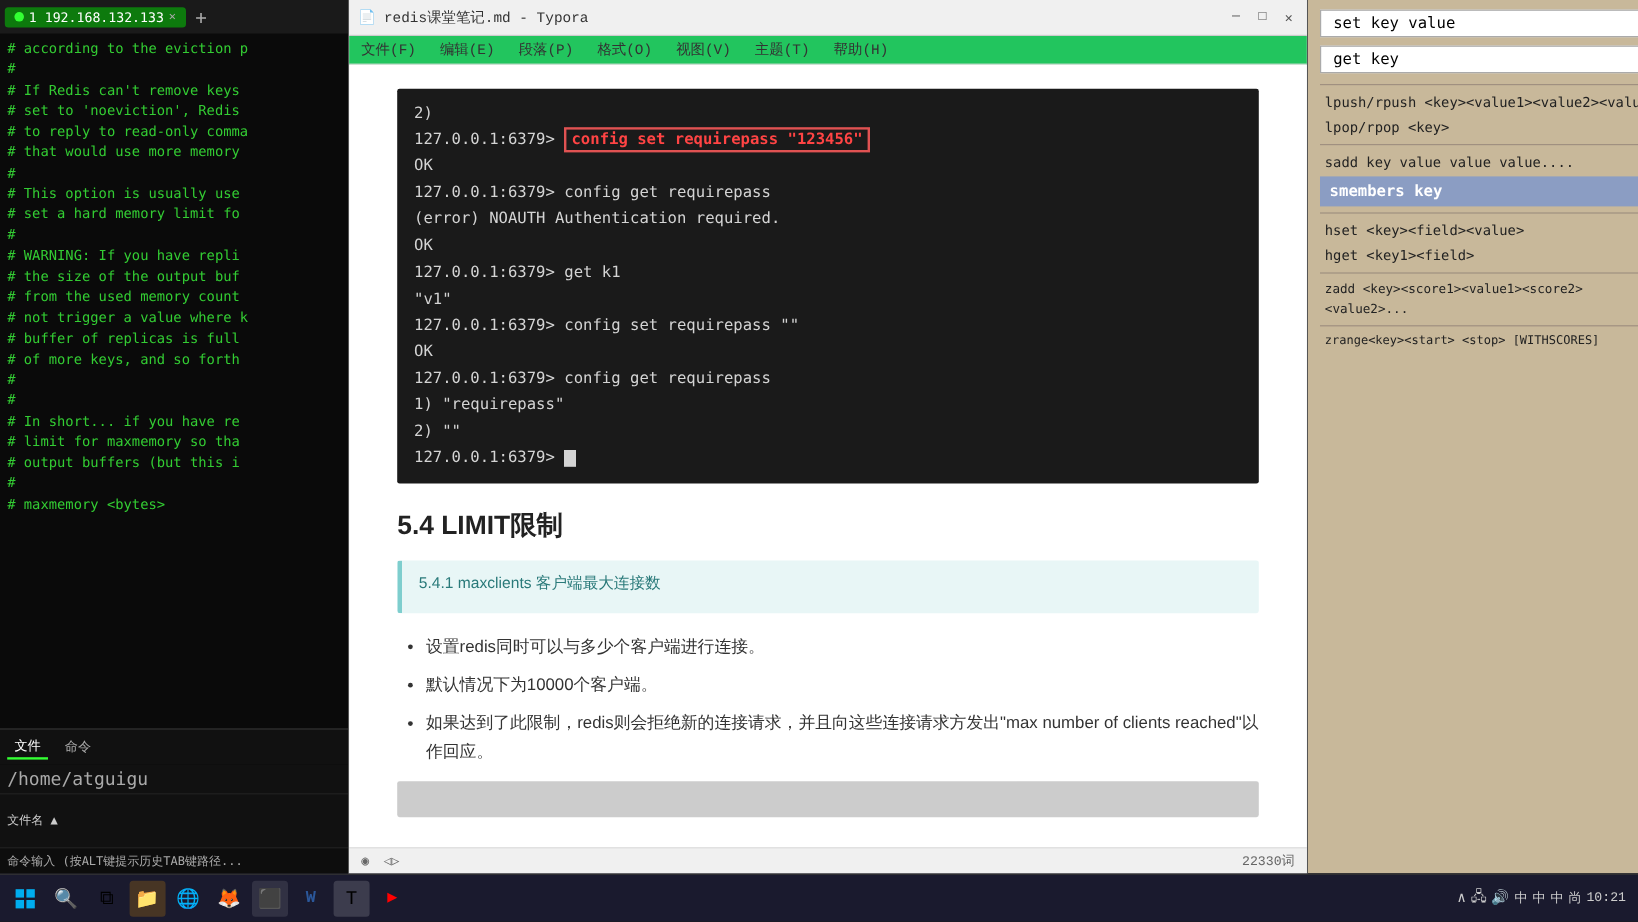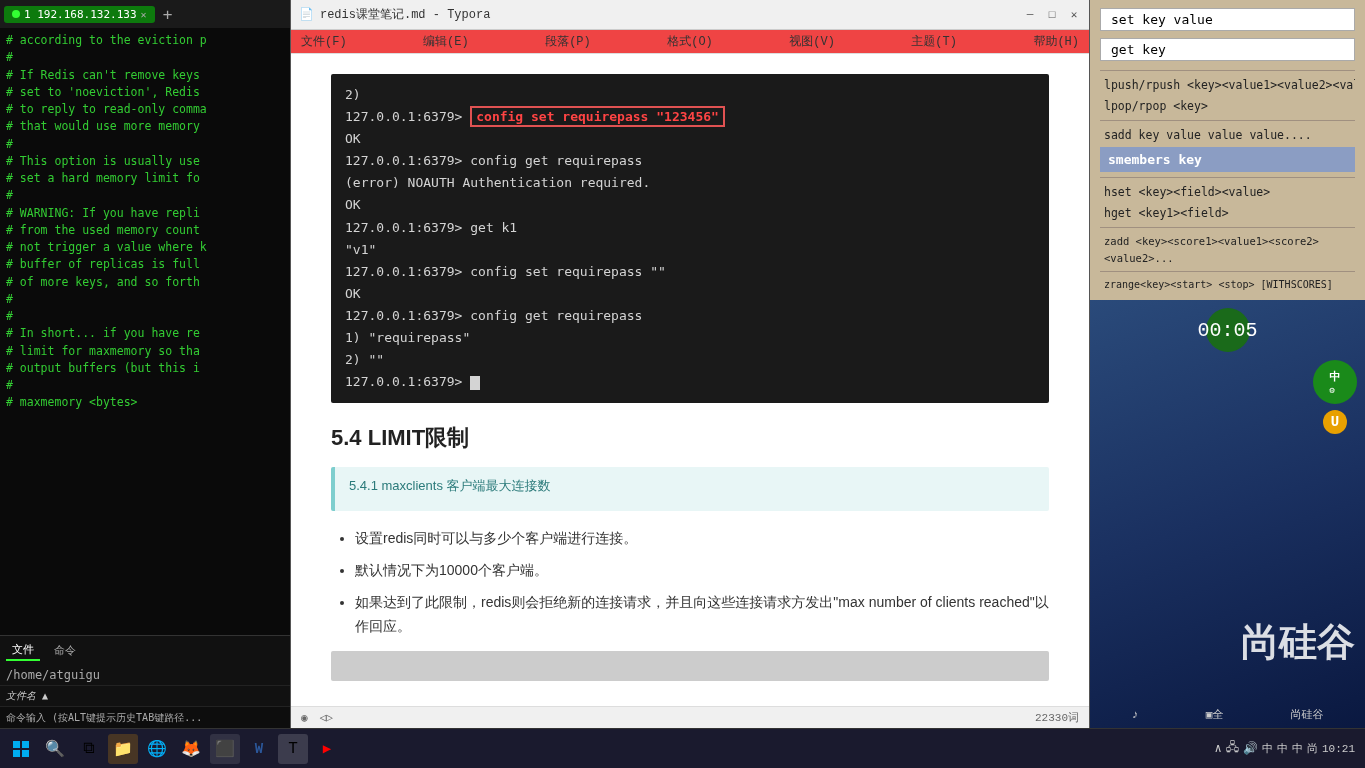--- a/index.html
+++ b/index.html
@@ -163,29 +163,28 @@
       height: 14px;
       display: flex;
       align-items: center;
       justify-content: center;
       font-size: 11px;
       color: #555;
       cursor: pointer;
     }
     .typora-menubar {
       height: 24px;
-      background: #ef4444;
+      background: #22c55e;
       display: flex;
       align-items: center;
       padding: 0 6px;
       gap: 12px;
       border-bottom: 1px solid #ddd;
       font-size: 12px;
       color: #333;
-      justify-content: space-between;
     }
     .typora-menu-item {
       cursor: pointer;
       padding: 2px 4px;
     }
 
     .typora-content {
       flex: 1;
       overflow-y: auto;
       padding: 20px 40px;
@@ -286,21 +285,20 @@
       font-size: 11px;
       color: #666;
     }
 
     
     .right-panel {
       flex: 1;
       height: 728px;
       background: #0f766e;
       display: flex;
-      flex-direction: column;
       overflow: hidden;
     }
     .right-commands {
       display: flex;
       flex-direction: column;
       gap: 4px;
     }
 
     
     .media-area {
@@ -360,40 +358,41 @@
       <div class="line">#</div>
       <div class="line"># If Redis can't remove keys</div>
       <div class="line"># set to 'noeviction', Redis</div>
       <div class="line"># to reply to read-only comma</div>
       <div class="line"># that would use more memory</div>
       <div class="line">#</div>
       <div class="line"># This option is usually use</div>
       <div class="line"># set a hard memory limit fo</div>
       <div class="line">#</div>
       <div class="line"># WARNING: If you have repli</div>
+      <div class="line"># the size of the output buf</div>
       <div class="line"># from the used memory count</div>
       <div class="line"># not trigger a value where k</div>
       <div class="line"># buffer of replicas is full</div>
       <div class="line"># of more keys, and so forth</div>
       <div class="line">#</div>
       <div class="line">#</div>
       <div class="line"># In short... if you have re</div>
       <div class="line"># limit for maxmemory so tha</div>
       <div class="line"># output buffers (but this i</div>
       <div class="line">#</div>
       <div class="line"># maxmemory &lt;bytes&gt;</div>
     </div>
     <div style="border-top:1px solid #333; padding:4px 6px; background:#111; display:flex; align-items:center; gap:8px;">
       <span style="color:#fff;font-size:11px;padding:2px 6px;border-bottom:2px solid #33ff33;cursor:pointer;">文件</span>
       <span style="color:#aaa;font-size:11px;padding:2px 6px;cursor:pointer;">命令</span>
     </div>
     <div style="padding:3px 6px; background:#111;">
-      <span style="color:#aaa;font-size:12px;">/home/atguigu</span>
-    </div>
-    <div style="padding:3px 6px; background:#111; display:flex; justify-content:space-between; border-top:1px solid #222;font-style:italic;">
+      <span style="color:#aaa;font-size:15px;">/home/atguigu</span>
+    </div>
+    <div style="padding:15px 6px; background:#111; display:flex; justify-content:space-between; border-top:1px solid #222;">
       <span style="color:#ccc;font-size:10px;">文件名 ▲</span>
     </div>
     <div style="padding:3px 6px; background:#0d0d0d; border-top:1px solid #222;">
       <span style="color:#aaa;font-size:10px;">命令输入 (按ALT键提示历史TAB键路径...</span>
     </div>
   </div>
 
   <div class="typora-window">
 
     <div class="typora-titlebar">

